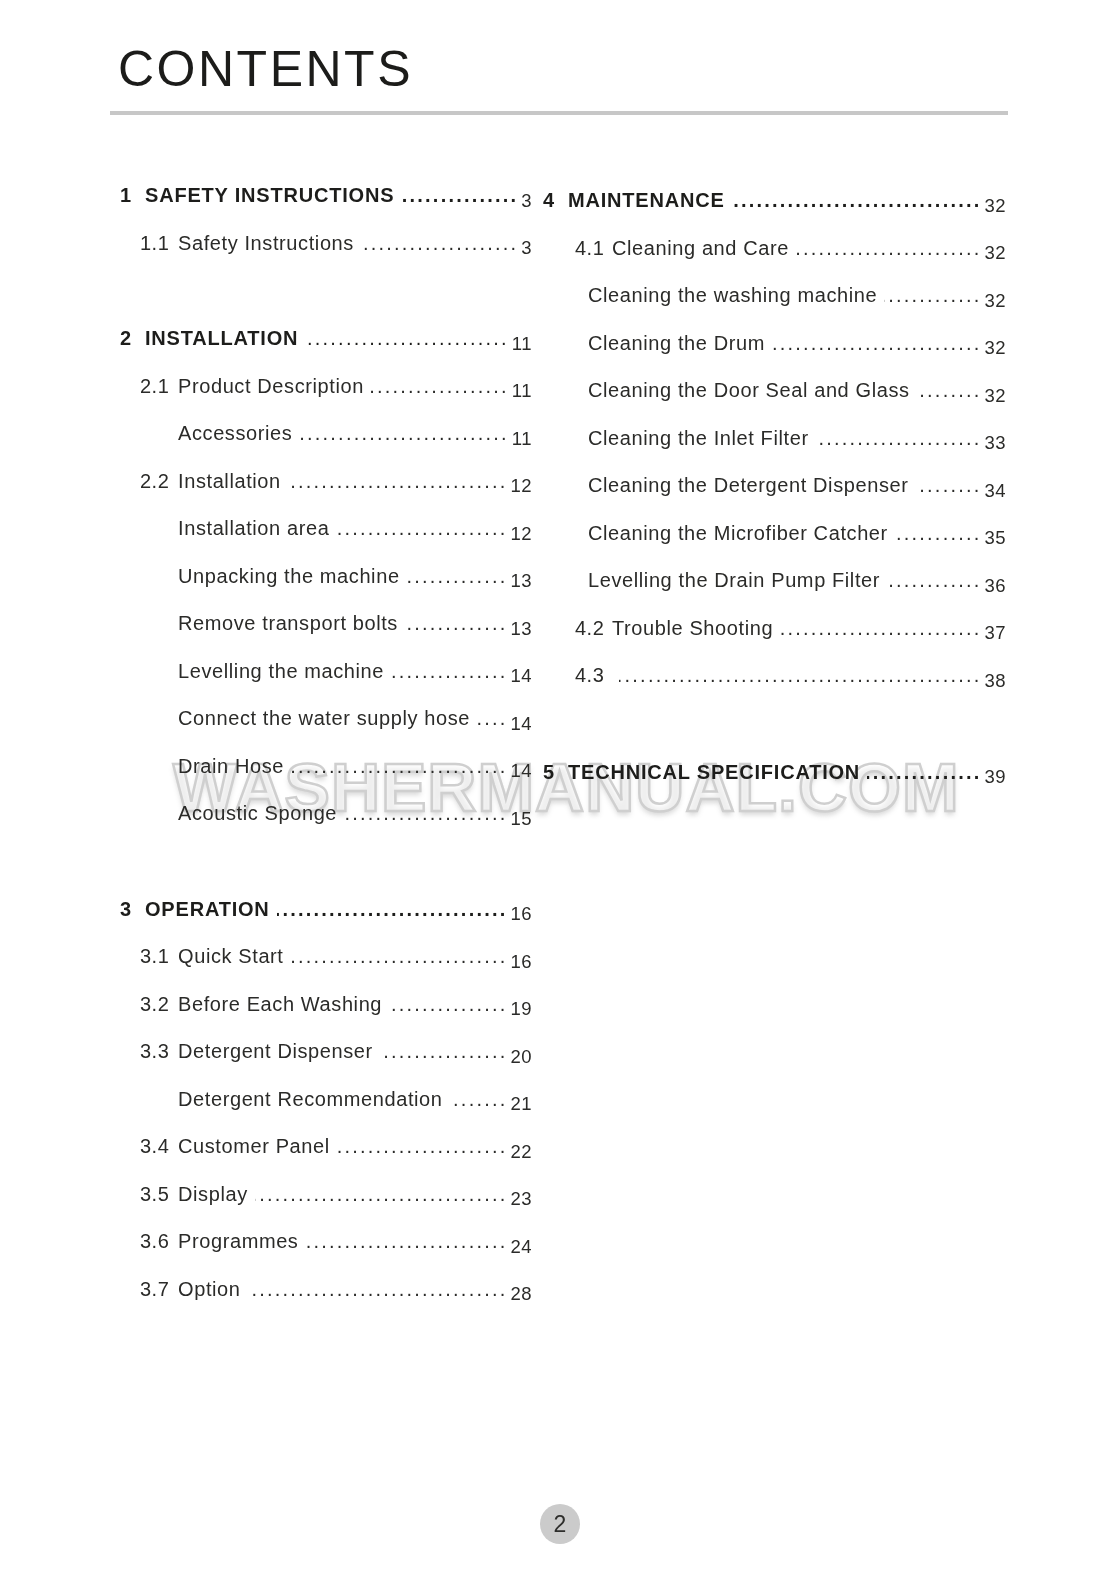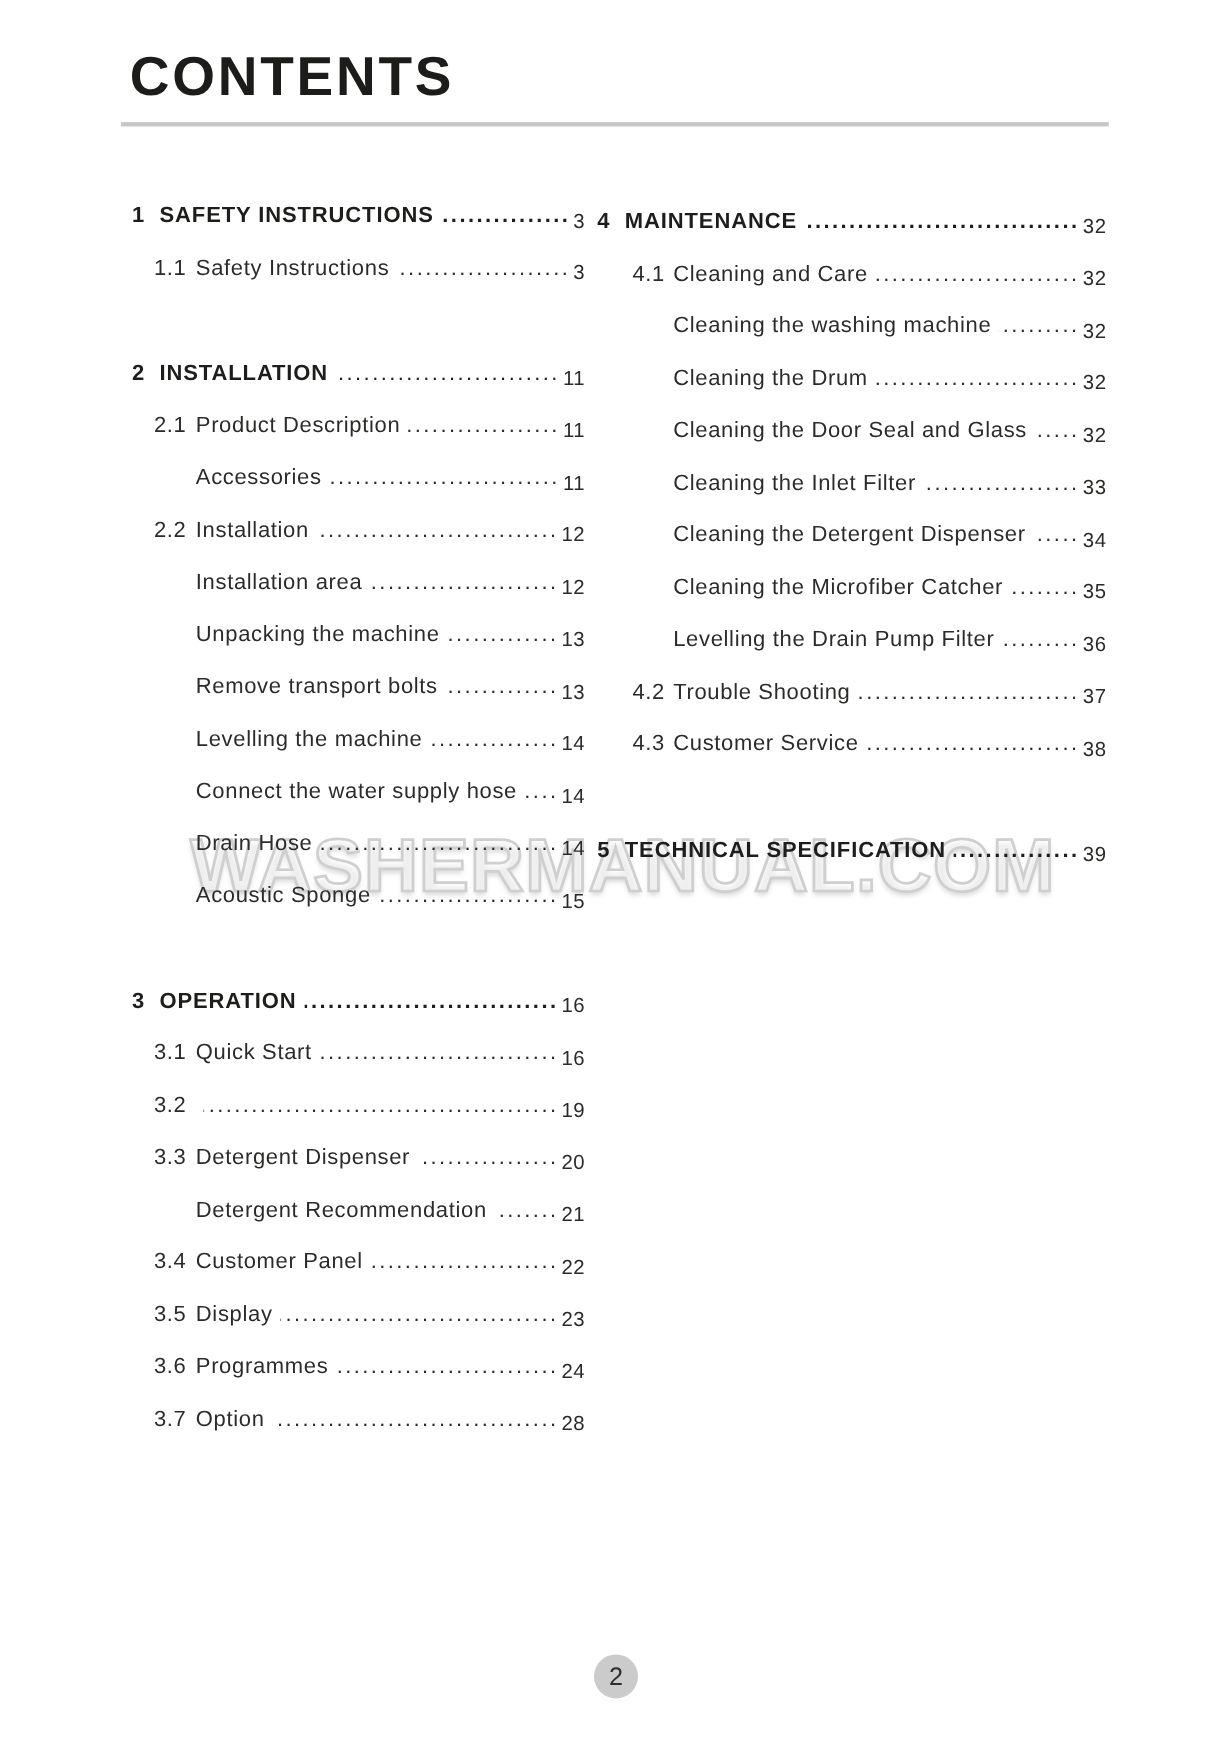--- a/index.html
+++ b/index.html
@@ -2,21 +2,21 @@
 <html><head>
 <meta charset="utf-8">
 <style>
   html,body{margin:0;padding:0;}
   body{
     width:1117px;height:1586px;position:relative;background:#ffffff;
     font-family:"Liberation Sans", sans-serif;color:#2b2b29;overflow:hidden;
   }
   .doc-title{
     position:absolute;left:118px;top:40px;margin:0;
-    font-size:50px;font-weight:700;letter-spacing:2.5px;color:#1c1c1a;
+    font-size:50px;font-weight:400;letter-spacing:2.5px;color:#1c1c1a;
   }
   .title-rule{
     position:absolute;left:110px;top:111px;width:898px;height:4px;background:#c7c7c7;
   }
   .watermark{
     position:absolute;left:173px;top:748px;z-index:1;
     font-size:68px;font-weight:700;letter-spacing:1px;white-space:nowrap;
     color:rgba(255,255,255,0.55);
     -webkit-text-stroke:2.5px #cfcfcf;
     text-shadow:0 4px 5px rgba(130,130,130,0.30);
@@ -31,21 +31,21 @@
   .row.gap{margin-top:48px;}
   .col-right .row.gap{margin-top:49px;}
   .row .num{flex:none;letter-spacing:0.5px;}
   .row .label{flex:none;letter-spacing:0.6px;text-align:center;}
   .row.section{font-weight:700;color:#1d1d1b;}
   .row.section .num{width:25px;}
   .row.section .label{letter-spacing:0.8px;}
   .row.sub .num{margin-left:20px;width:38px;}
   .col-right .row.sub .num{margin-left:32px;width:37px;}
   .row.sub2 .label{margin-left:58px;}
-  .col-right .row.sub2 .label{margin-left:69px;}
+  .col-right .row.sub2 .label{margin-left:45px;}
   .leader{
     flex:1 1 auto;overflow:hidden;margin:0 3px 0 7px;
     white-space:nowrap;direction:rtl;text-align:left;
   }
   .leader::after{
     content:"......................................................................................................";
     letter-spacing:2.2px;
   }
   .leader.light::after{font-weight:400;}
   .row .page{
@@ -145,20 +145,21 @@
       <span class="page">16</span>
     </div>
     <div class="row sub">
       <span class="num">3.1</span>
       <span class="label">Quick Start</span>
       <span class="leader"></span>
       <span class="page">16</span>
     </div>
     <div class="row sub">
       <span class="num">3.2</span>
+      <span class="label">Before Each Washing</span>
       <span class="leader"></span>
       <span class="page">19</span>
     </div>
     <div class="row sub">
       <span class="num">3.3</span>
       <span class="label">Detergent Dispenser</span>
       <span class="leader"></span>
       <span class="page">20</span>
     </div>
     <div class="row sub2">
@@ -240,21 +241,20 @@
       <span class="page">36</span>
     </div>
     <div class="row sub">
       <span class="num">4.2</span>
       <span class="label">Trouble Shooting</span>
       <span class="leader"></span>
       <span class="page">37</span>
     </div>
     <div class="row sub">
       <span class="num">4.3</span>
-      <span class="label">Customer Service</span>
       <span class="leader"></span>
       <span class="page">38</span>
     </div>
     <div class="row section gap">
       <span class="num">5</span>
       <span class="label">TECHNICAL SPECIFICATION</span>
       <span class="leader"></span>
       <span class="page">39</span>
     </div>
   </div>

